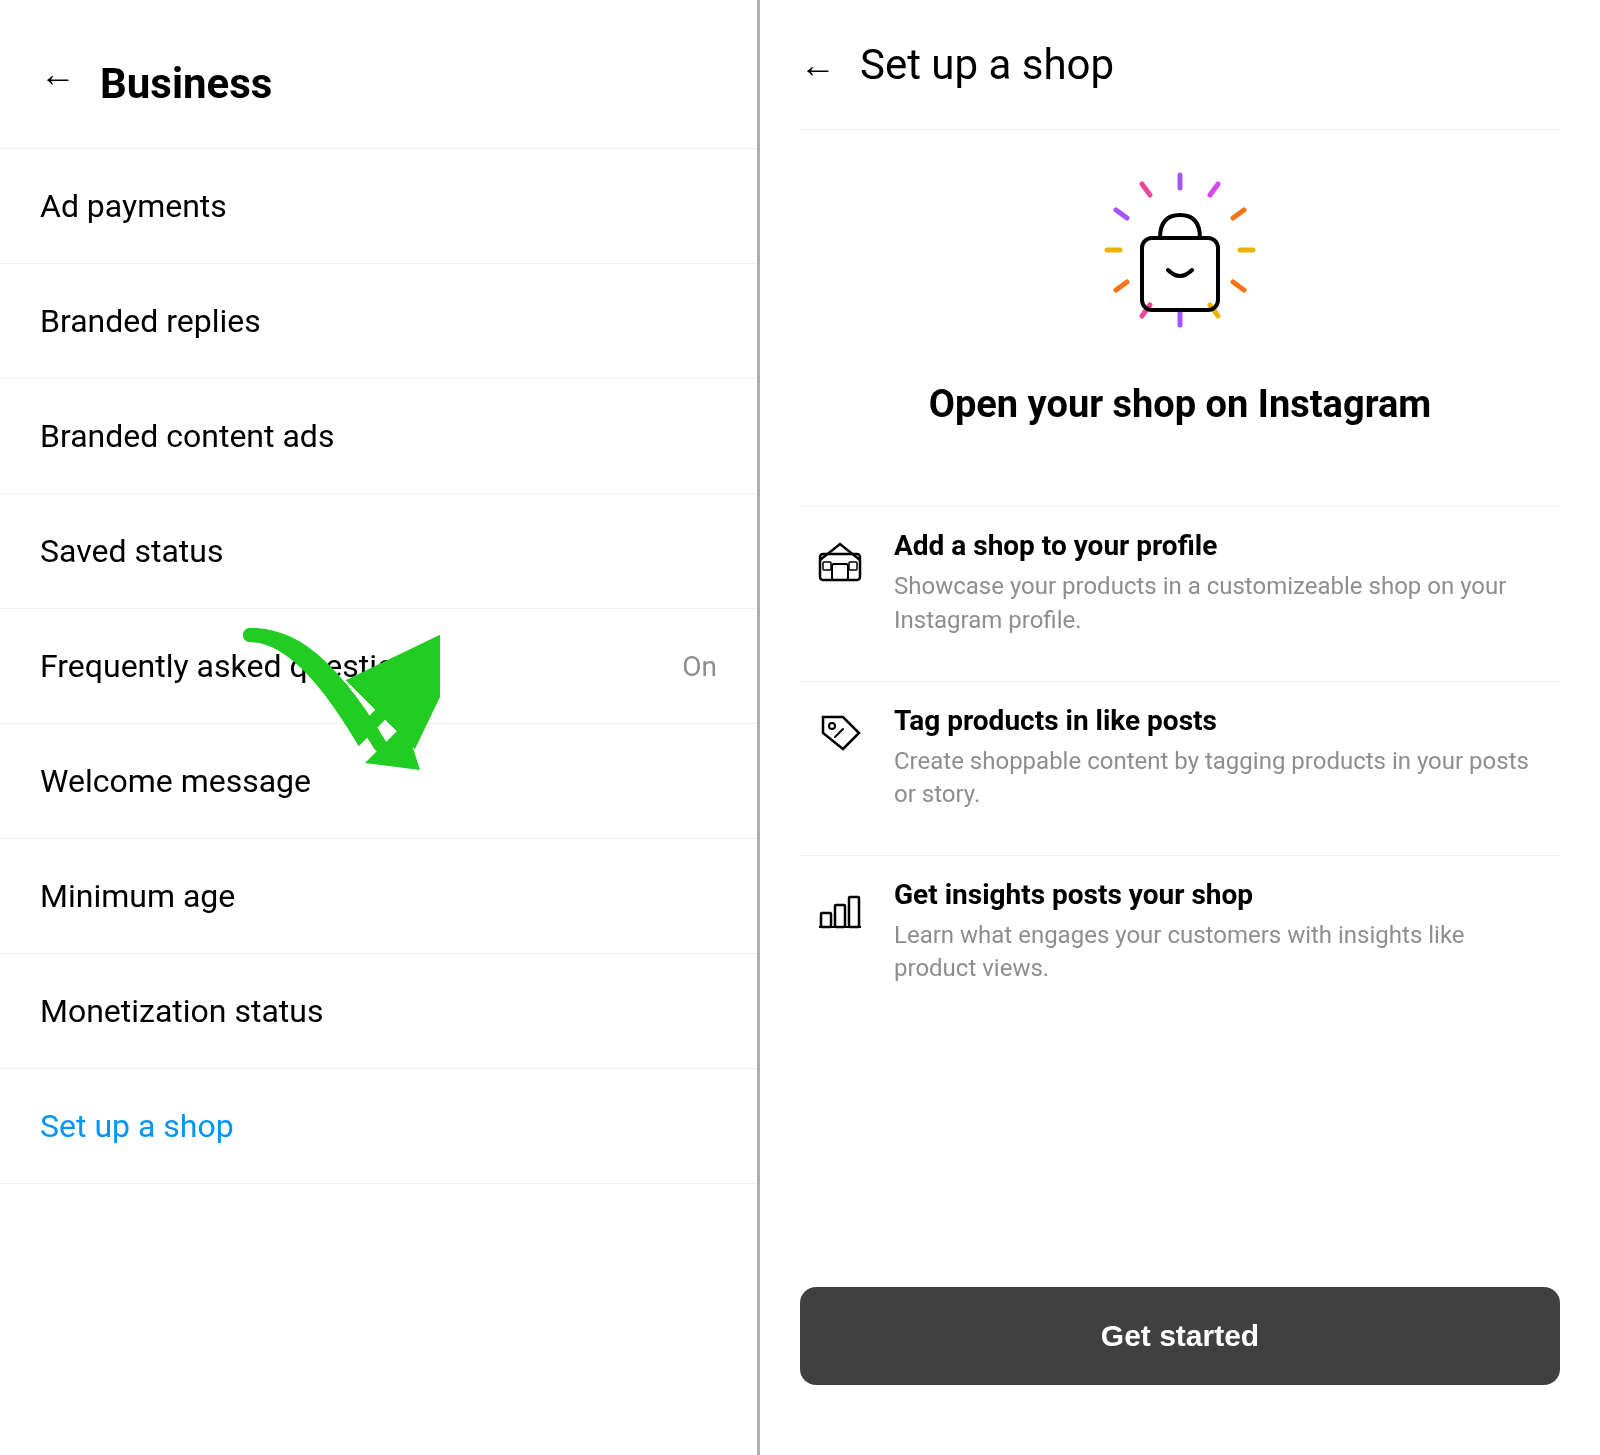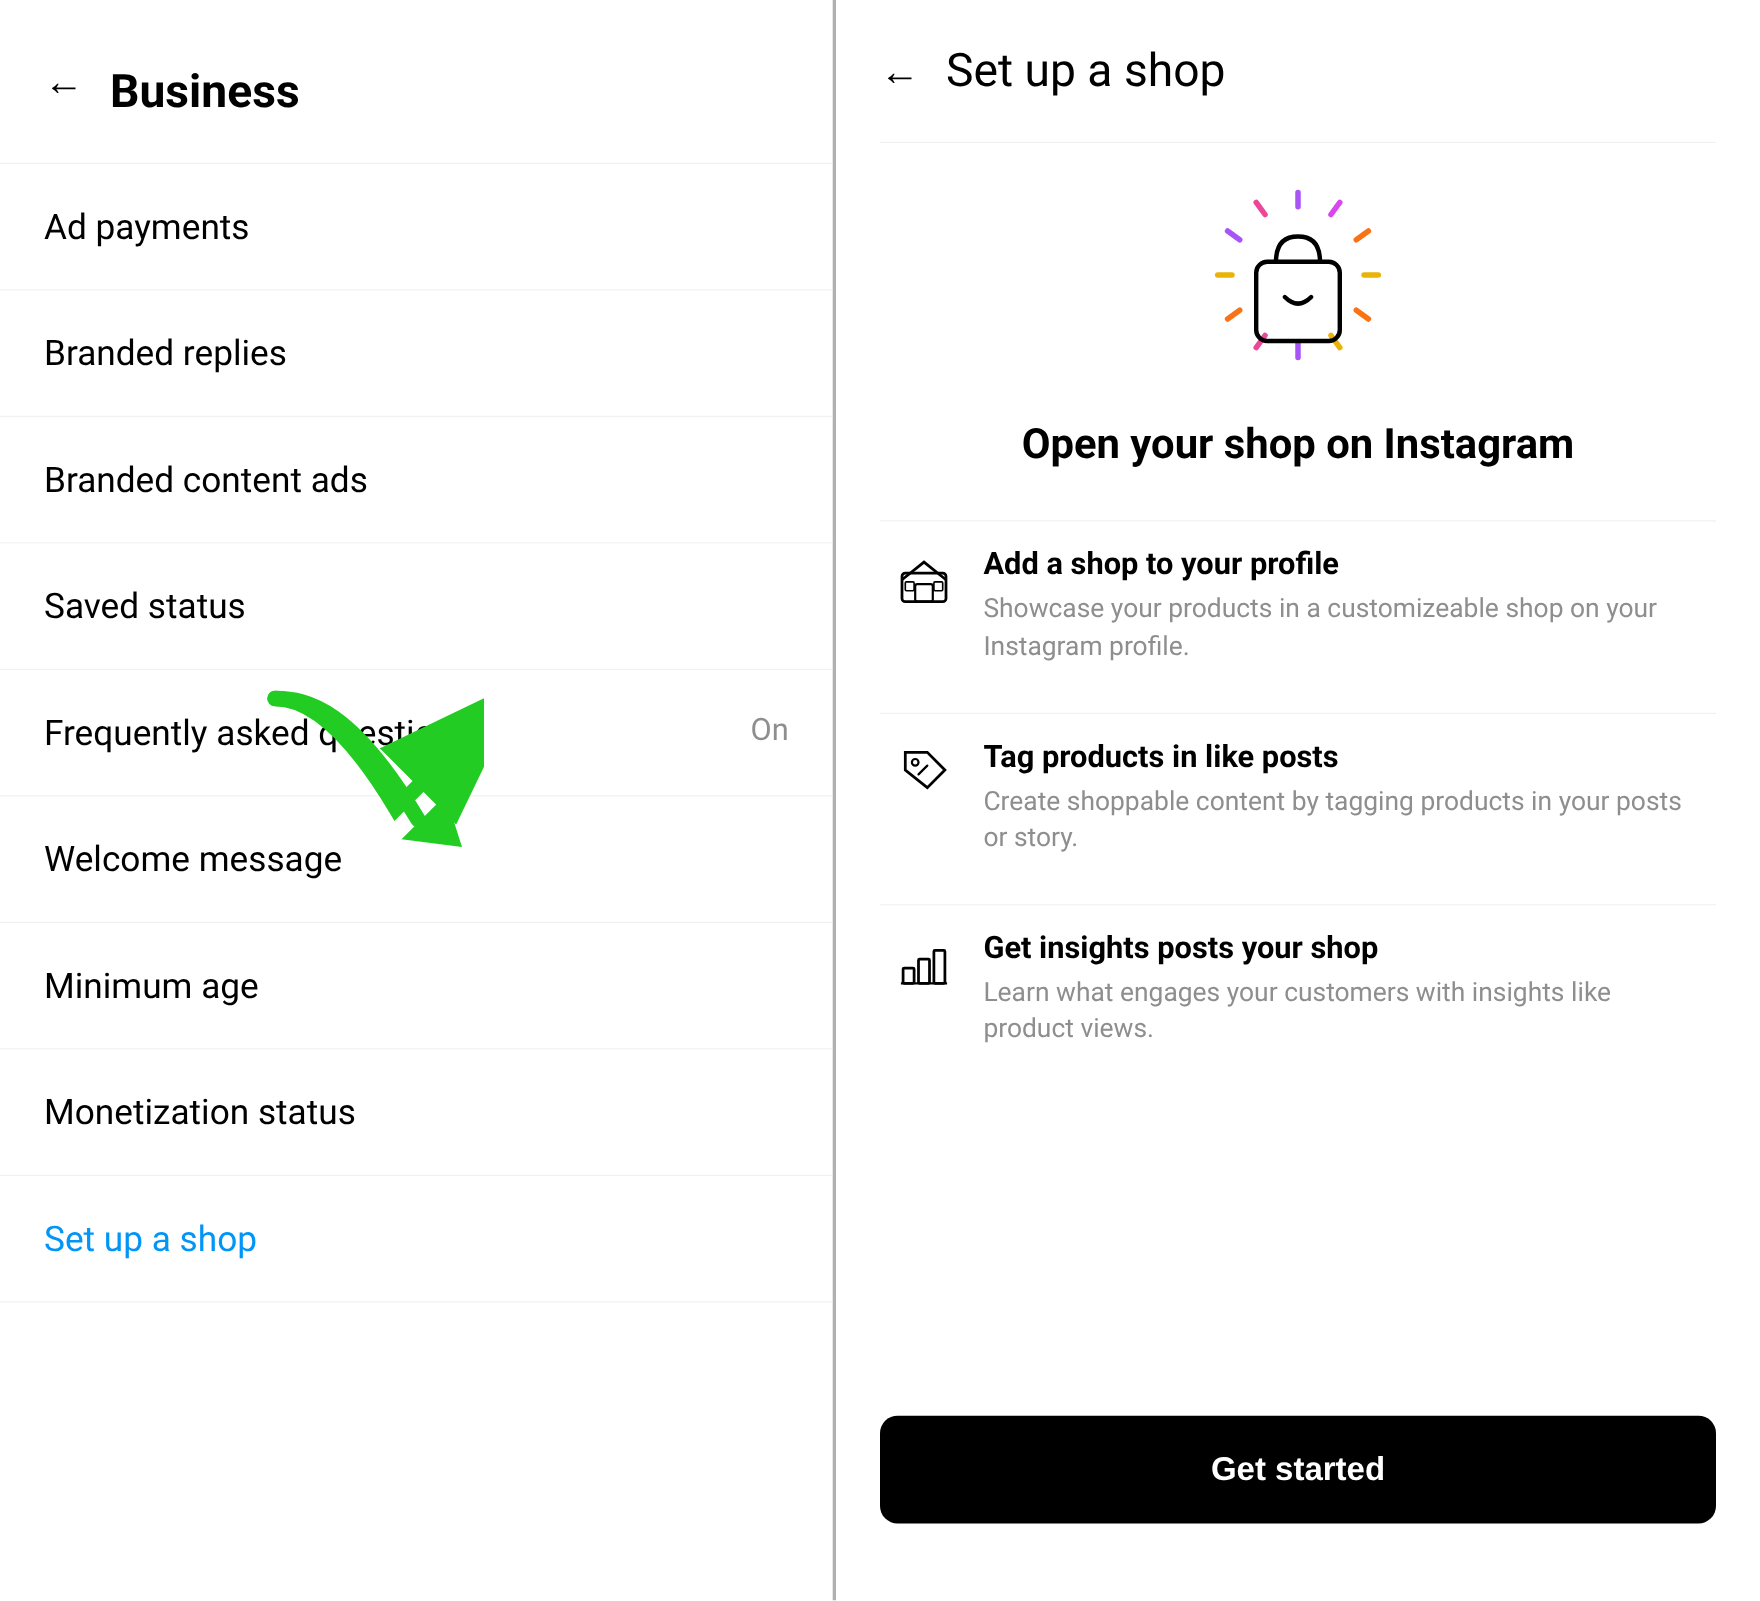--- a/index.html
+++ b/index.html
@@ -47,21 +47,21 @@
 
     .menu-list {
       list-style: none;
       padding: 0;
     }
 
     .menu-item {
       padding: 38px 40px;
       border-bottom: 1px solid #f0f0f0;
       display: flex;
-      align-items: flex-start;
+      align-items: center;
       justify-content: space-between;
       cursor: pointer;
     }
 
     .menu-item-label {
       font-size: 32px;
       color: #000;
       font-weight: 400;
     }
 
@@ -124,21 +124,21 @@
     .bag-svg {
       width: 180px;
       height: 180px;
     }
 
     .shop-headline {
       text-align: center;
       font-size: 38px;
       font-weight: 700;
       color: #000;
-      margin-bottom: 23px;
+      margin-bottom: 56px;
       line-height: 1.3;
       padding: 0 20px;
     }
 
     .features-list {
       list-style: none;
       padding: 0;
       flex: 1;
     }
 
@@ -171,21 +171,21 @@
       margin-bottom: 8px;
     }
 
     .feature-desc {
       font-size: 24px;
       color: #8e8e8e;
       line-height: 1.4;
     }
 
     .get-started-btn {
-      background: #000000;
+      background: #404040;
       color: #fff;
       border: none;
       border-radius: 16px;
       padding: 32px;
       font-size: 30px;
       font-weight: 600;
       width: 100%;
       cursor: pointer;
       margin: 20px 0 40px 0;
       text-align: center;

